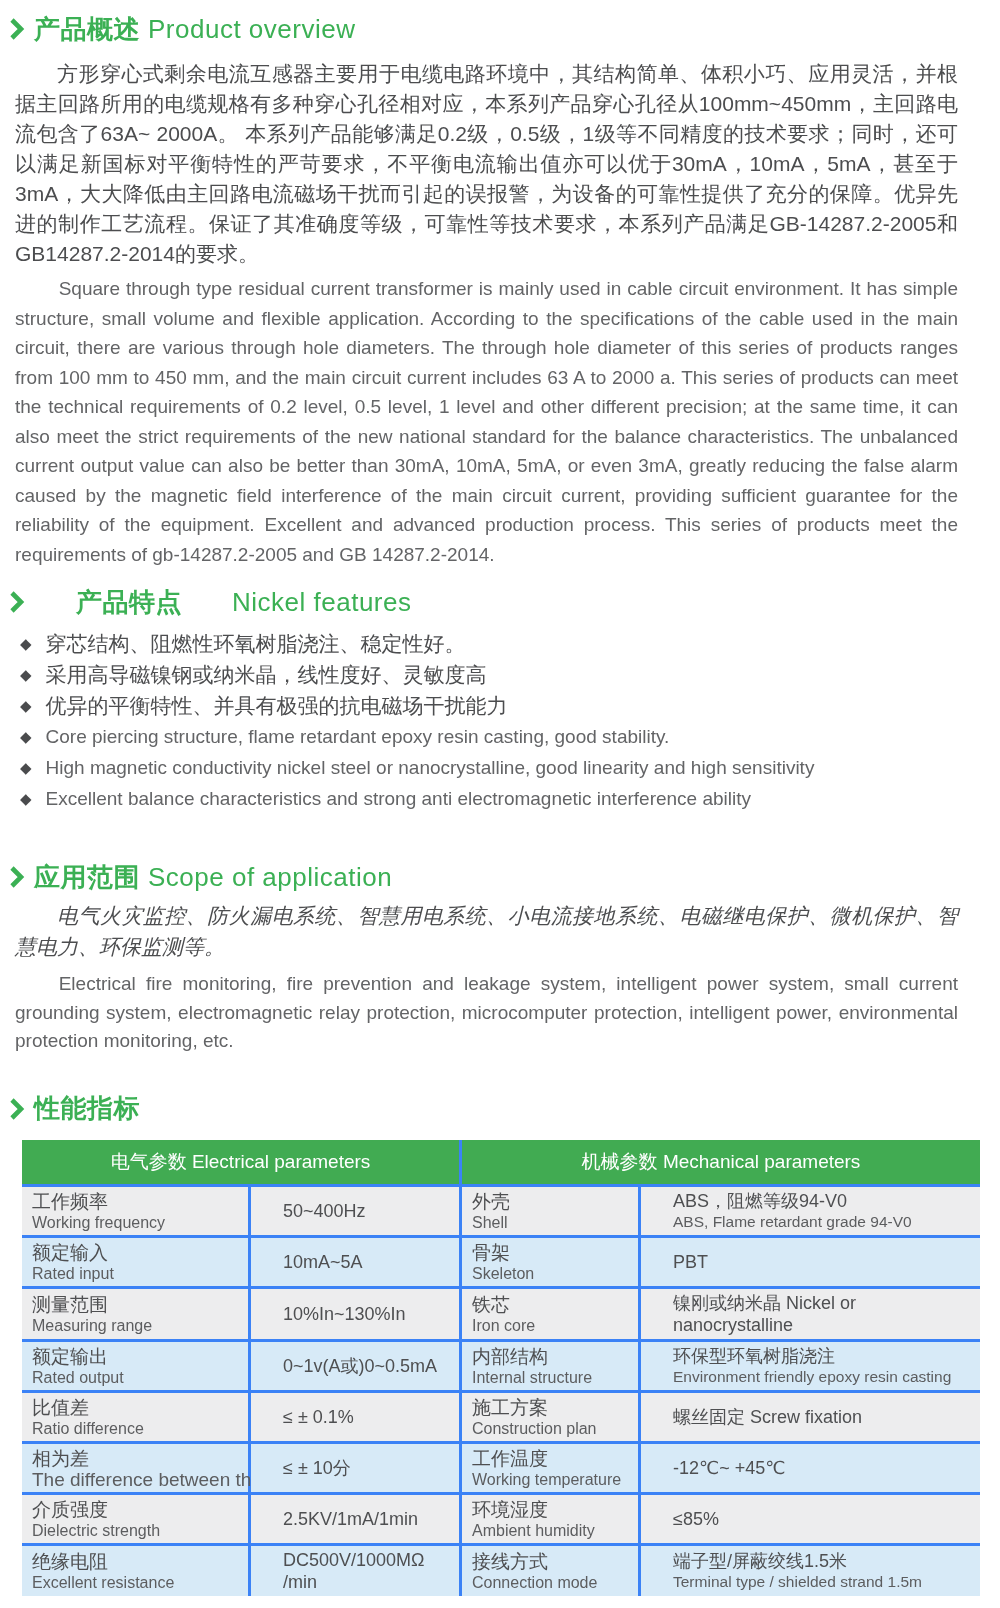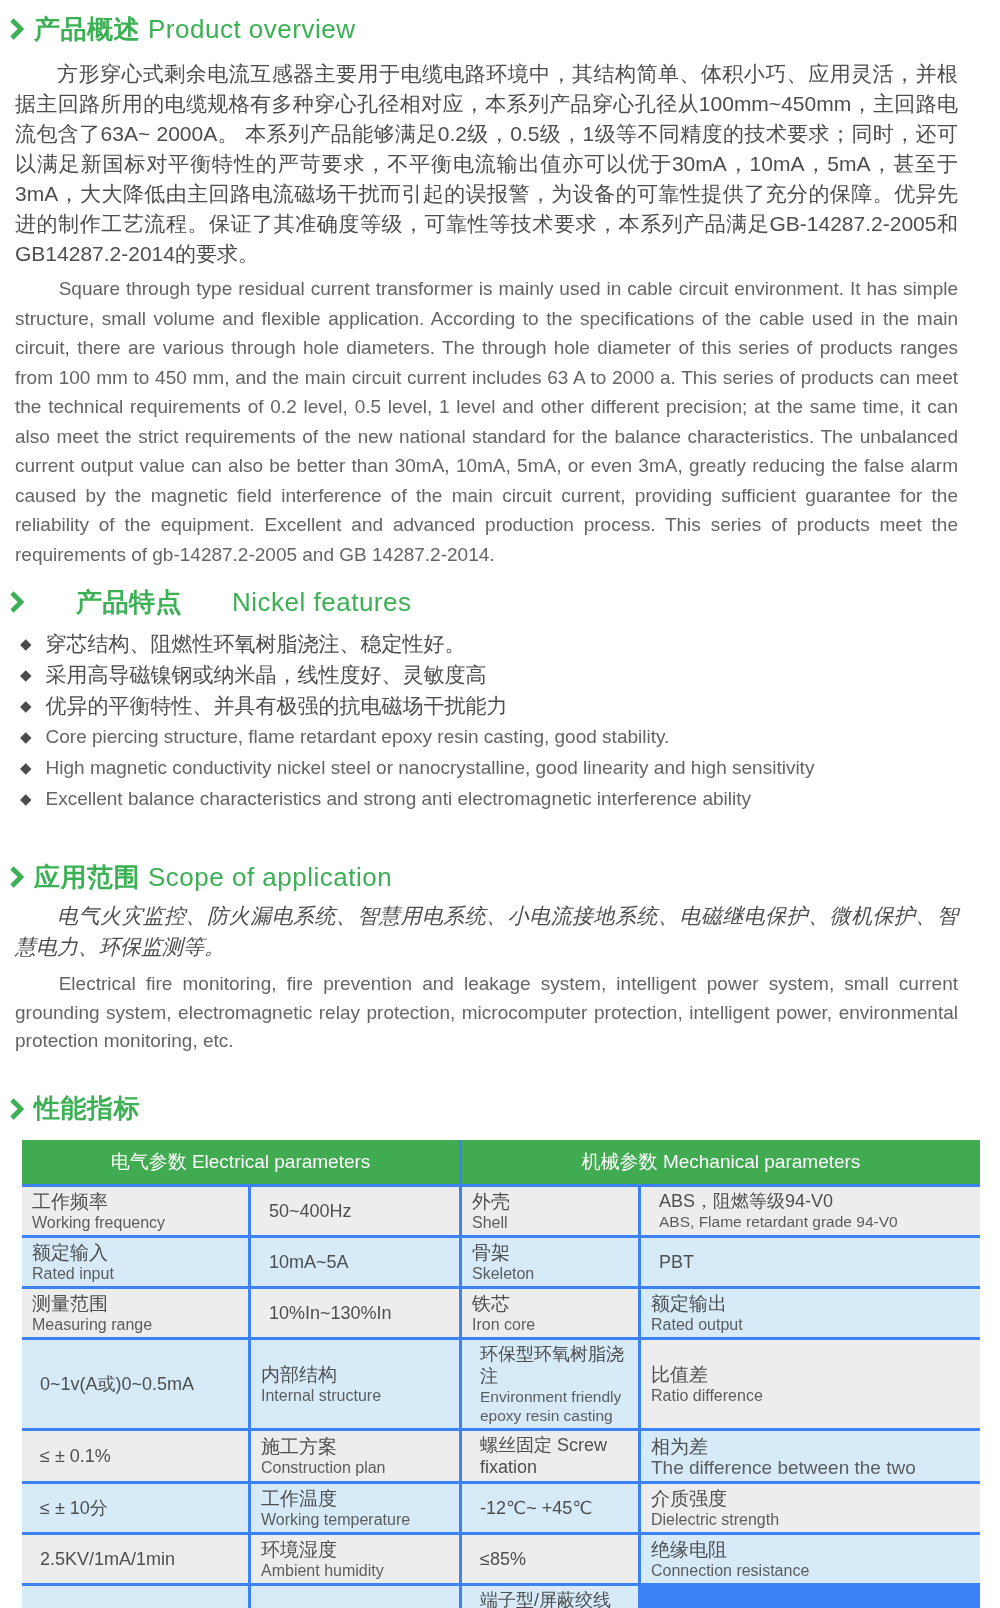--- a/index.html
+++ b/index.html
@@ -75,21 +75,21 @@
     display:flex;align-items:center;justify-content:center;
     height:44px;
   }
   .th-left{grid-column:1 / 3;}
   .th-right{grid-column:3 / 5;}
   .cell{
     min-height:44.5px;
     display:flex;flex-direction:column;justify-content:center;
     padding:3px 6px 3px 10px;
   }
-  .cell.value{padding-left:18px;}
+  .cell.value{padding-left:32px;}
   .cell .lz{font-size:19px;line-height:23px;color:#4e4f51;}
   .cell .le{font-size:16px;line-height:19px;color:#5c5d5f;white-space:nowrap;}
   .cell .le.tight{font-size:19px;}
   .cell .val{font-size:18px;line-height:22px;color:#4e4f51;}
   .cell .mv1{font-size:18px;line-height:22px;color:#4e4f51;}
   .cell .mv2{font-size:15.5px;line-height:19px;color:#5c5d5f;}
   .rg{background:var(--row-gray);}
   .rb{background:var(--row-blue);}
   .bottom-spacer{height:61px;}
 </style>
@@ -207,20 +207,24 @@
       <div class="lz">测量范围</div>
       <div class="le">Measuring range</div>
     </div>
     <div class="cell value rg">
       <div class="val">10%In~130%In</div>
     </div>
     <div class="cell label rg">
       <div class="lz">铁芯</div>
       <div class="le">Iron core</div>
     </div>
+    <div class="cell value rg">
+      <div class="mv1">镍刚或纳米晶 Nickel or nanocrystalline</div>
+      <div class="mv2"></div>
+    </div>
 
     <div class="cell label rb">
       <div class="lz">额定输出</div>
       <div class="le">Rated output</div>
     </div>
     <div class="cell value rb">
       <div class="val">0~1v(A或)0~0.5mA</div>
     </div>
     <div class="cell label rb">
       <div class="lz">内部结构</div>
@@ -274,21 +278,21 @@
       <div class="lz">环境湿度</div>
       <div class="le">Ambient humidity</div>
     </div>
     <div class="cell value rg">
       <div class="mv1">≤85%</div>
       <div class="mv2"></div>
     </div>
 
     <div class="cell label rb">
       <div class="lz">绝缘电阻</div>
-      <div class="le">Connection resistance</div>
+      <div class="le">Excellent resistance</div>
     </div>
     <div class="cell value rb">
       <div class="val">DC500V/1000MΩ /min</div>
     </div>
     <div class="cell label rb">
       <div class="lz">接线方式</div>
       <div class="le">Connection mode</div>
     </div>
     <div class="cell value rb">
       <div class="mv1">端子型/屏蔽绞线1.5米</div>

